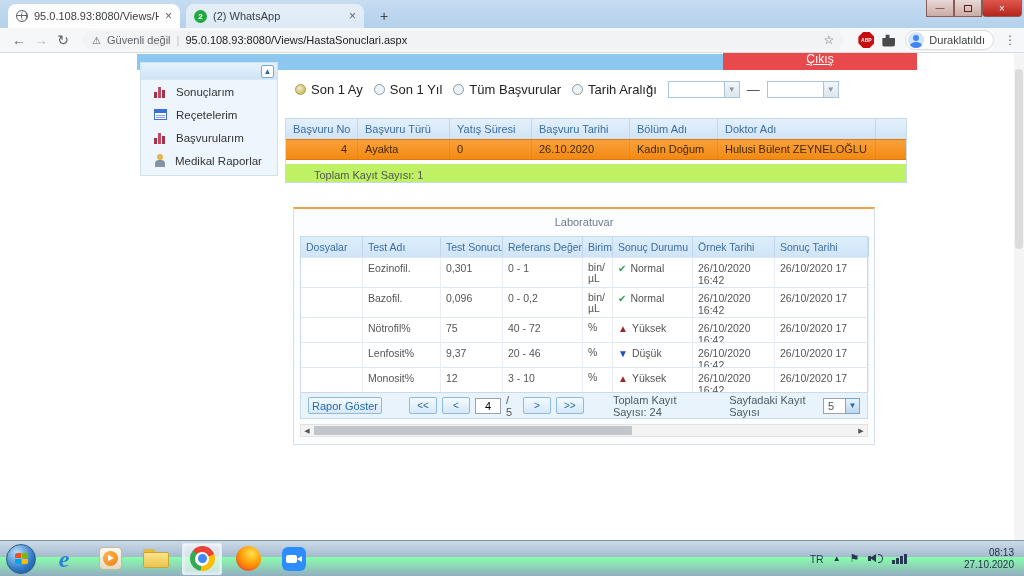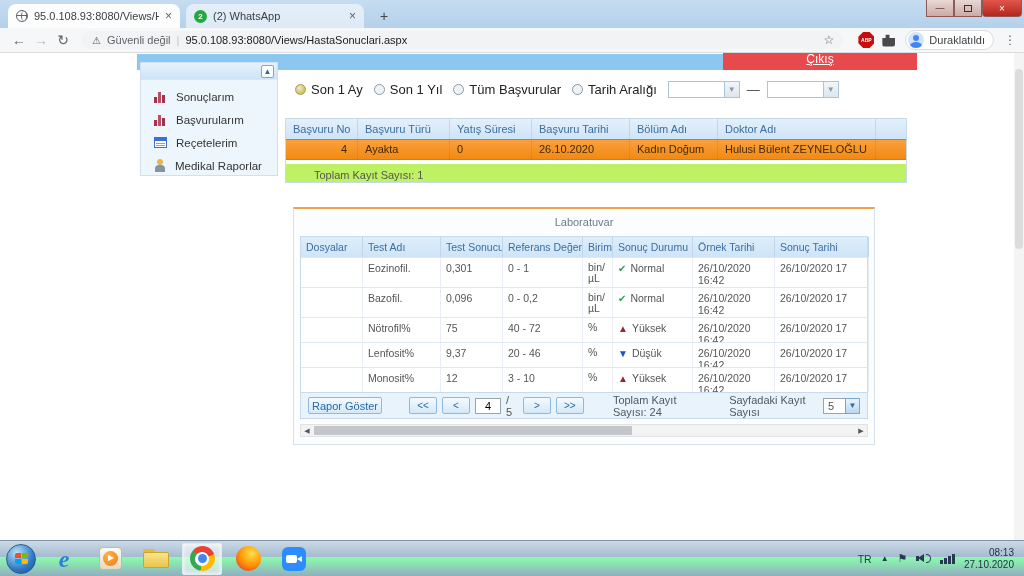--- a/index.html
+++ b/index.html
@@ -60,21 +60,21 @@
   .logout-btn { position:absolute; left:723px; top:0px; width:194px; height:17px; background:#e8494c;
     overflow:hidden; text-align:center; }
   .logout-btn span { display:inline-block; margin-top:-5px; color:#fff; font-size:12px; text-decoration:underline; }
 
   
   .sidebar { position:absolute; left:140px; top:9px; width:138px; height:114px;
     background:#eef6fd; border:1px solid #cfe0ef; z-index:2; }
   .sidebar-head { height:17px; background:linear-gradient(#e6f2fc,#cde4f6); position:relative; border-bottom:1px solid #d9e8f5; }
   .collapse-btn { position:absolute; right:3px; top:2px; width:13px; height:13px; background:#fff;
     border:1px solid #7aa9d0; color:#2a6aa5; font-size:8px; line-height:11px; text-align:center; border-radius:2px; }
-  .side-items { padding-top:5px; }
+  .side-items { }
   .side-item { display:flex; align-items:center; gap:9px; height:23px; padding-left:13px; font-size:11.5px; color:#333; }
   .ic-chart { width:13px; height:12px; position:relative; flex:none; }
   .ic-chart i { position:absolute; bottom:0; width:3px; background:#a2344a; }
   .ic-chart i:nth-child(1){ left:0; height:6px; }
   .ic-chart i:nth-child(2){ left:4px; height:11px; background:#c04a63; }
   .ic-chart i:nth-child(3){ left:8px; height:8px; }
   .ic-rx { width:13px; height:11px; background:#fff; border:1px solid #3a6fd8; position:relative; flex:none; }
   .ic-rx:before { content:""; position:absolute; left:0; right:0; top:0; height:3px; background:#3a6fd8; }
   .ic-rx:after { content:""; position:absolute; left:1px; right:1px; top:5px; height:1px; background:#7e9fe2; box-shadow:0 2px #7e9fe2; }
   .ic-person { width:12px; height:13px; position:relative; flex:none; }
@@ -179,21 +179,21 @@
   .tray-flag { font-size:11px; }
   .speaker { width:15px; height:11px; position:relative; }
   .speaker:before { content:""; position:absolute; left:0; top:3px; width:3px; height:5px; background:#253a50; }
   .speaker:after { content:""; position:absolute; left:2px; top:1px; border-top:4.5px solid transparent; border-bottom:4.5px solid transparent; border-right:6px solid #253a50; }
   .speaker .wave { position:absolute; left:10px; top:1px; width:5px; height:9px; border:1.5px solid #253a50;
     border-left:none; border-top-right-radius:6px; border-bottom-right-radius:6px; }
   .netbars { display:flex; align-items:flex-end; gap:1.5px; height:11px; }
   .netbars i { width:2.5px; background:#253a50; }
   .netbars i:nth-child(1){ height:4px; } .netbars i:nth-child(2){ height:6px; }
   .netbars i:nth-child(3){ height:8px; } .netbars i:nth-child(4){ height:10px; }
-  .clock { text-align:right; font-size:10px; line-height:12px; color:#1e2f42; }
+  .clock { text-align:right; font-size:10px; line-height:12px; color:#1e2f42;margin-left:48px; }
 </style>
 </head>
 <body>
 
 <div class="screen">
 
   <div class="titlebar">
     <div class="tab active">
       <span class="globe-fav"></span>
       <span class="tab-title">95.0.108.93:8080/Views/HastaSc</span>
@@ -247,30 +247,30 @@
       <div class="side-items">
         <div class="side-item">
           <span class="ic-chart">
               <i></i>
               <i></i>
               <i></i>
             </span>
           <span>Sonuçlarım</span>
         </div>
         <div class="side-item">
+          <span class="ic-rx"></span>
+          <span>Reçetelerim</span>
+        </div>
+        <div class="side-item">
           <span class="ic-chart">
               <i></i>
               <i></i>
               <i></i>
             </span>
           <span>Başvurularım</span>
-        </div>
-        <div class="side-item">
-          <span class="ic-rx"></span>
-          <span>Reçetelerim</span>
         </div>
         <div class="side-item">
           <span class="ic-person"></span>
           <span>Medikal Raporlar</span>
         </div>
       </div>
     </div>
 
     <div class="filters">
       <span class="radio" data-checked="true"></span>

